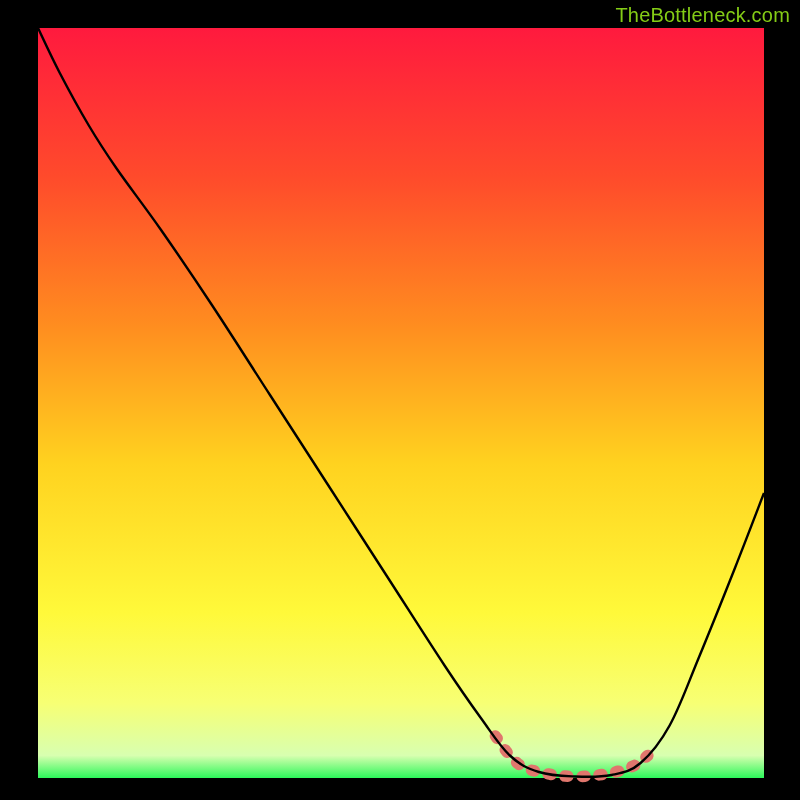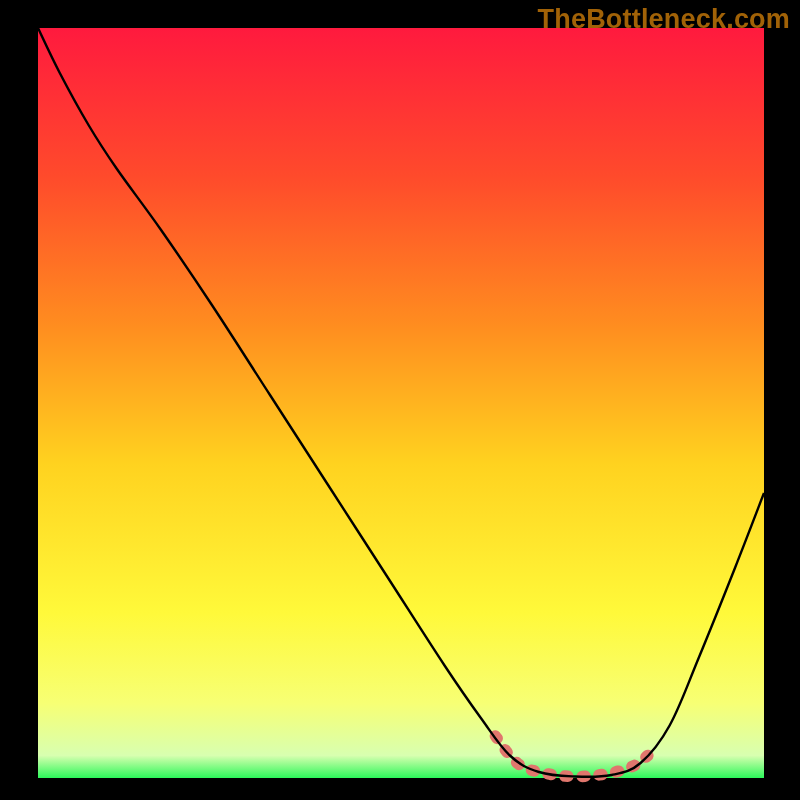--- a/index.html
+++ b/index.html
@@ -14,23 +14,23 @@
   .frame {
     position: relative;
     width: 800px;
     height: 800px;
     background: #000000;
   }
   .watermark {
     position: absolute;
     top: 4px;
     right: 10px;
-    color: #a16207;
-    font-size: 27px;
-    font-weight: 700;
+    color: #84cc16;
+    font-size: 20px;
+    font-weight: 400;
     letter-spacing: 0.2px;
   }
   svg {
     position: absolute;
     left: 0;
     top: 0;
   }
 </style>
 </head>
 <body>

